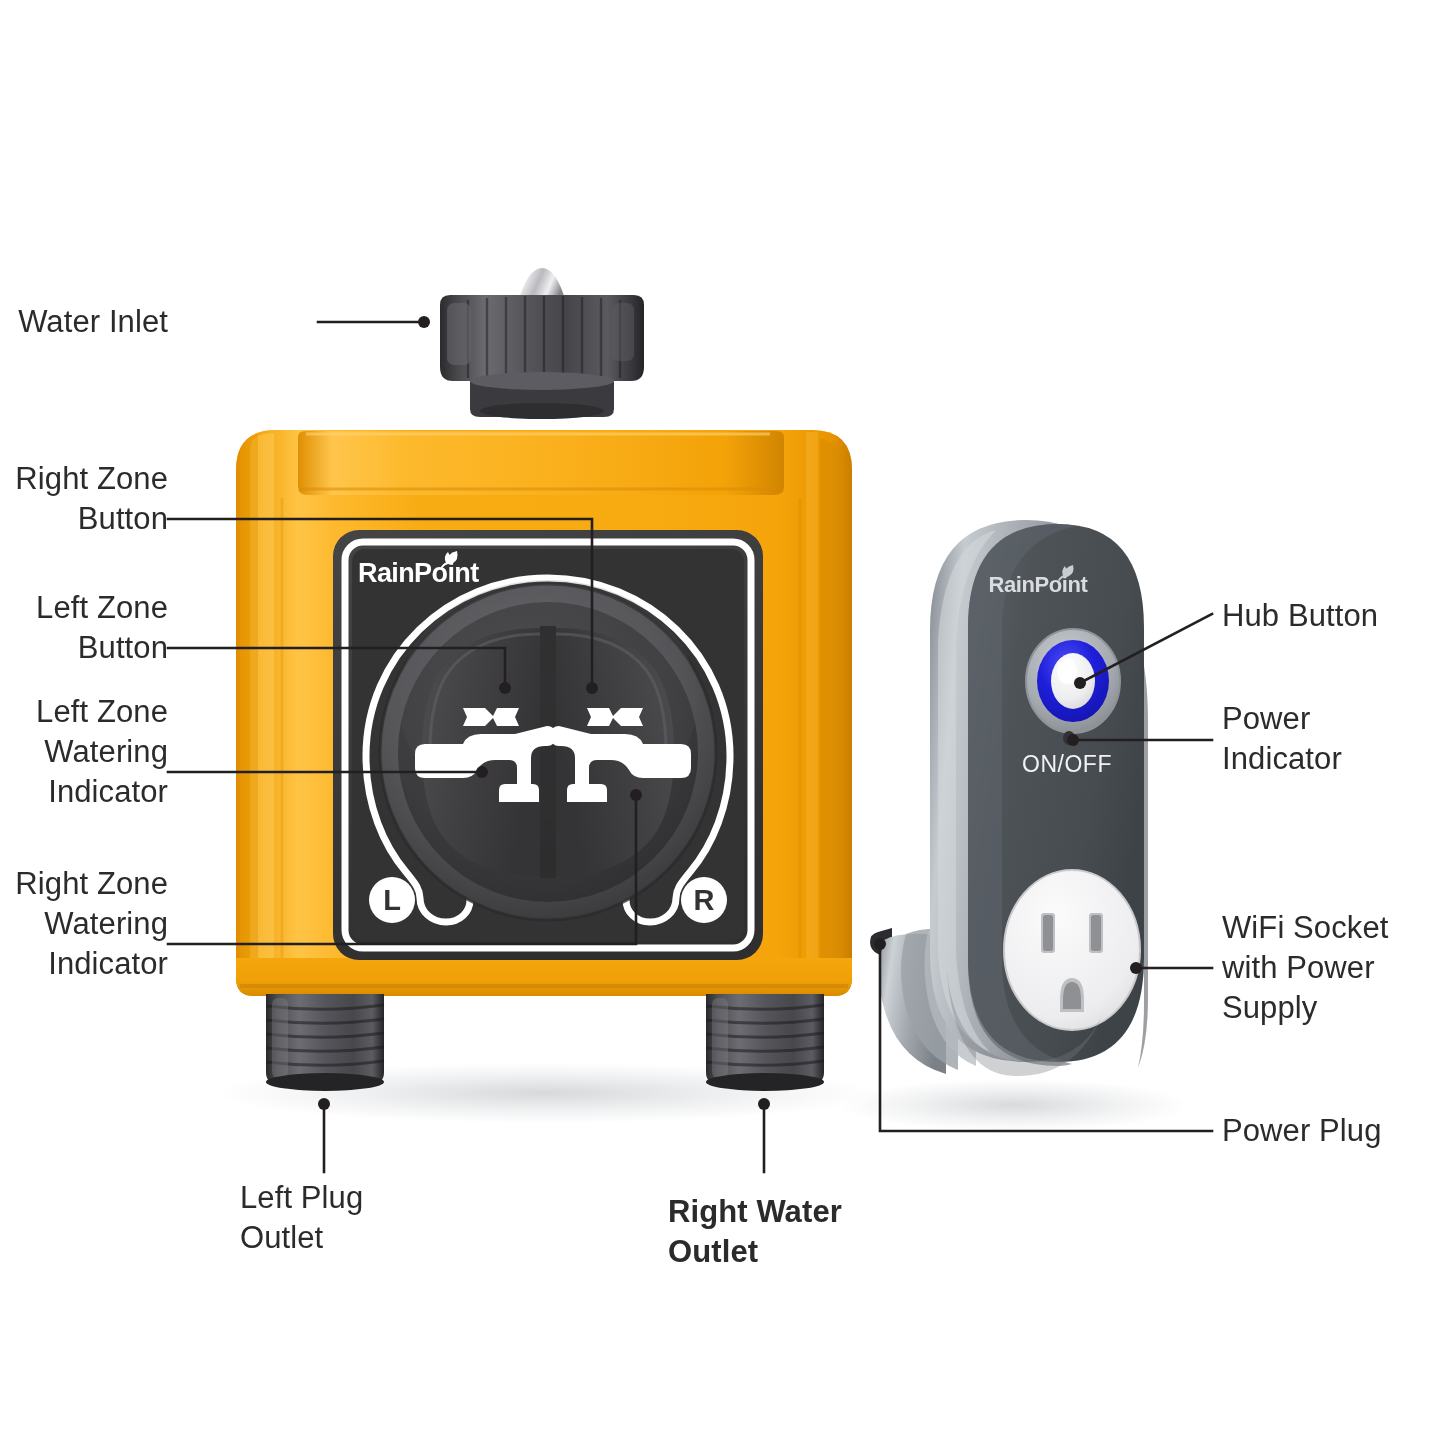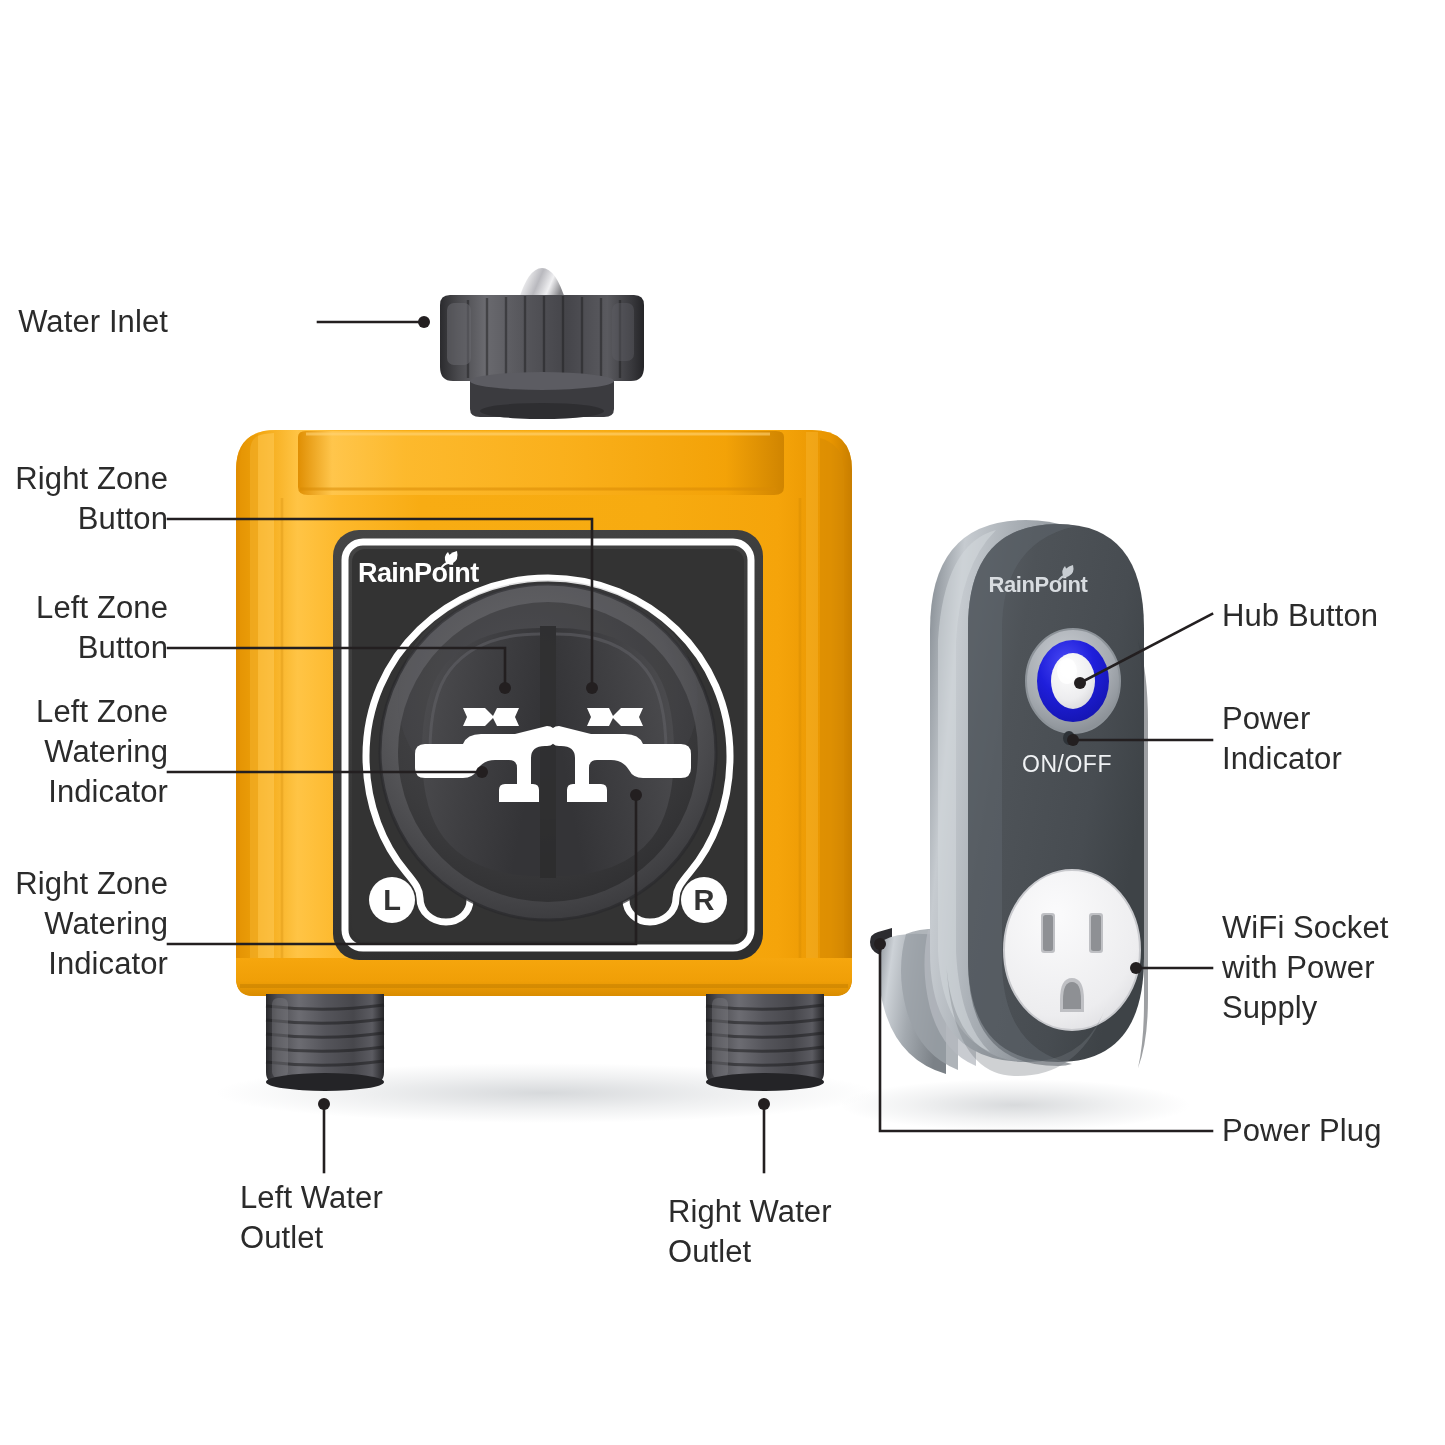--- a/index.html
+++ b/index.html
@@ -431,24 +431,24 @@
 Button</div>
 
   <div class="lbl r" style="left:-52px;top:692px;width:220px;">Left Zone
 Watering
 Indicator</div>
 
   <div class="lbl r" style="left:-52px;top:864px;width:220px;">Right Zone
 Watering
 Indicator</div>
 
-  <div class="lbl l" style="left:240px;top:1178px;width:260px;">Left Water
+  <div class="lbl l" style="left:240px;top:1178px;width:260px;">Left Plug
 Outlet</div>
 
-  <div class="lbl l" style="left:668px;top:1192px;width:260px;">Right Water
+  <div class="lbl l" style="left:668px;top:1192px;width:260px;font-weight:bold;">Right Water
 Outlet</div>
 
   <div class="lbl l" style="left:1222px;top:596px;width:250px;">Hub Button</div>
 
   <div class="lbl l" style="left:1222px;top:699px;width:250px;">Power
 Indicator</div>
 
   <div class="lbl l" style="left:1222px;top:908px;width:250px;">WiFi Socket
 with Power
 Supply</div>

